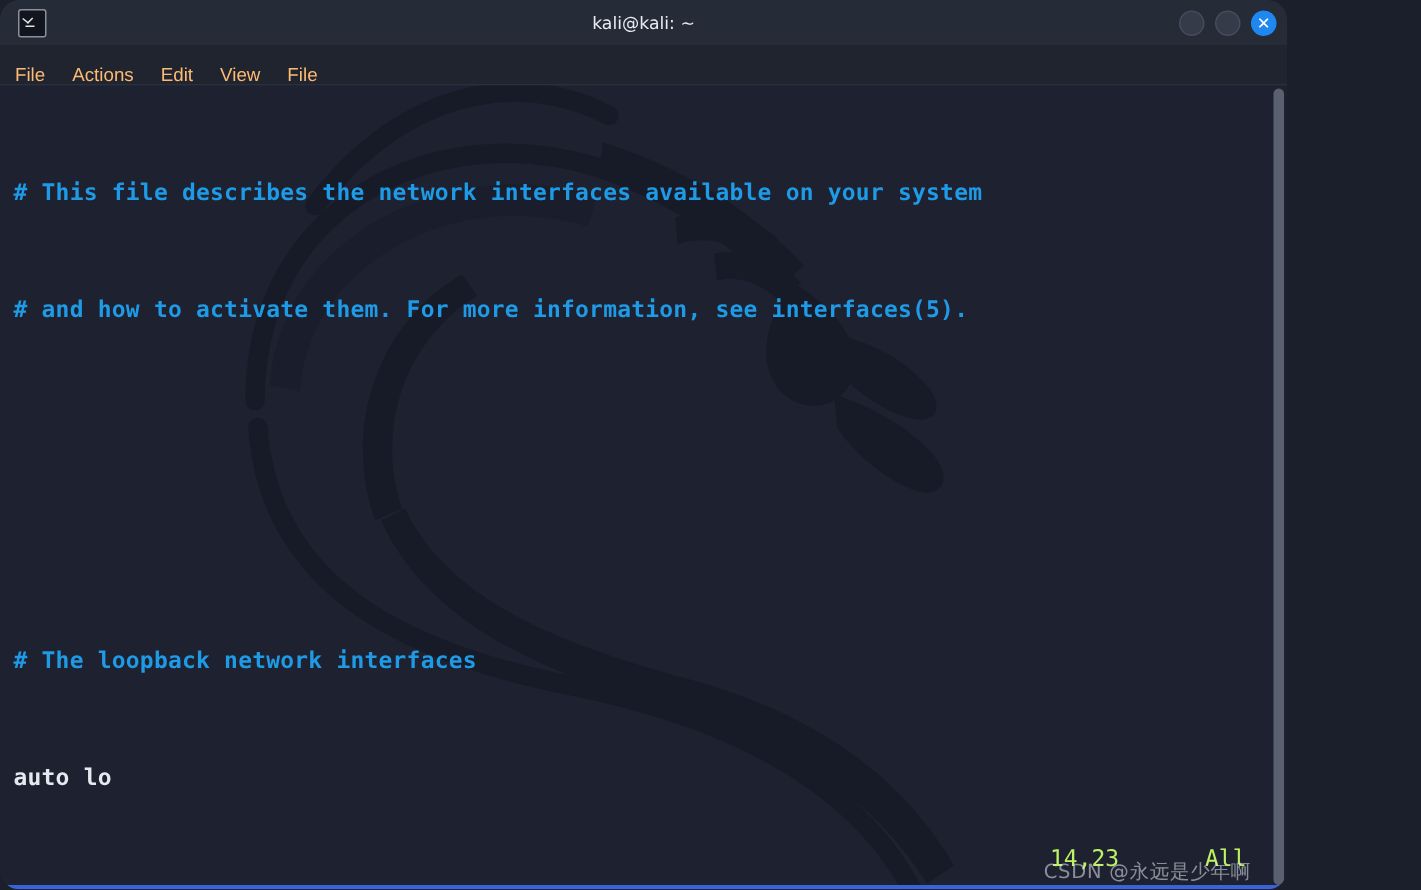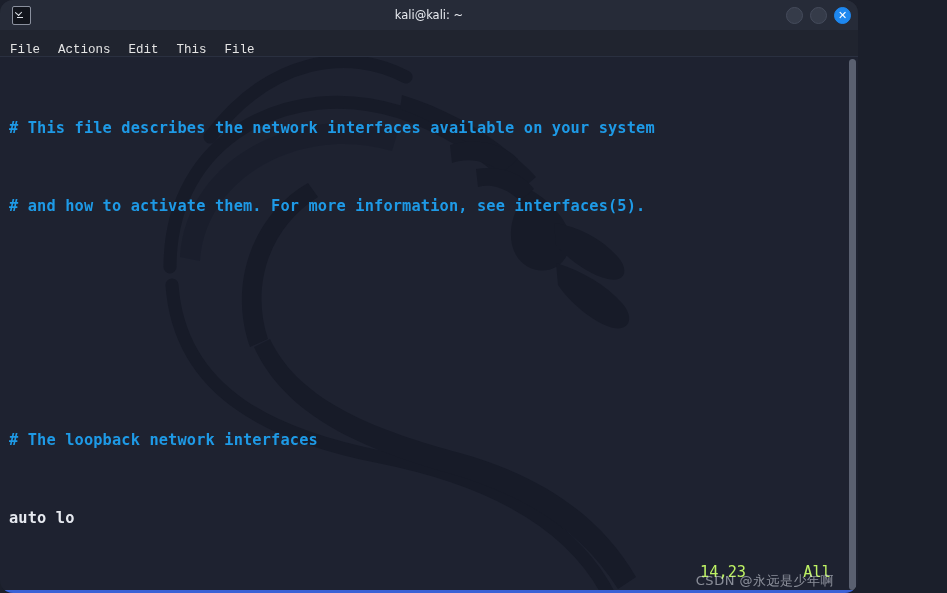--- a/index.html
+++ b/index.html
@@ -101,23 +101,23 @@
     height: 27px;
     background: #20242f;
     display: flex;
     align-items: center;
     padding-left: 10px;
     gap: 18px;
     border-bottom: 1px solid #2a3040;
     box-sizing: border-box;
   }
   .menu-item {
-    font-family: Liberation Mono, monospace;
+    font-family: Liberation Sans, sans-serif;
     font-size: 12.5px;
-    color: #e5e5e5;
+    color: #fdba74;
     cursor: default;
     white-space: nowrap;
     margin-top: 13px;
   }
 
   
   .terminal {
     position: relative;
     height: 536px;
     background: #1e2230;
@@ -225,21 +225,21 @@
       <div class="wb"></div>
       <div class="wb"></div>
       <div class="wb close">✕</div>
     </div>
   </div>
 
   <div class="menubar">
     <div class="menu-item">File</div>
     <div class="menu-item">Actions</div>
     <div class="menu-item">Edit</div>
-    <div class="menu-item">This</div>
+    <div class="menu-item">View</div>
     <div class="menu-item">File</div>
   </div>
 
   <div class="terminal">
 
     <svg class="dragon" viewBox="0 0 620 620" aria-hidden="true">
       <g fill="none" stroke="#171b28" stroke-width="13" stroke-linecap="round">
         <path d="M 20 250 C 20 120 140 60 250 95 C 300 112 340 140 372 172"></path>
         <path d="M 22 268 C 30 380 130 420 230 440 C 330 460 420 500 460 580"></path>
         <path d="M 60 120 C 120 40 200 30 256 60"></path>

